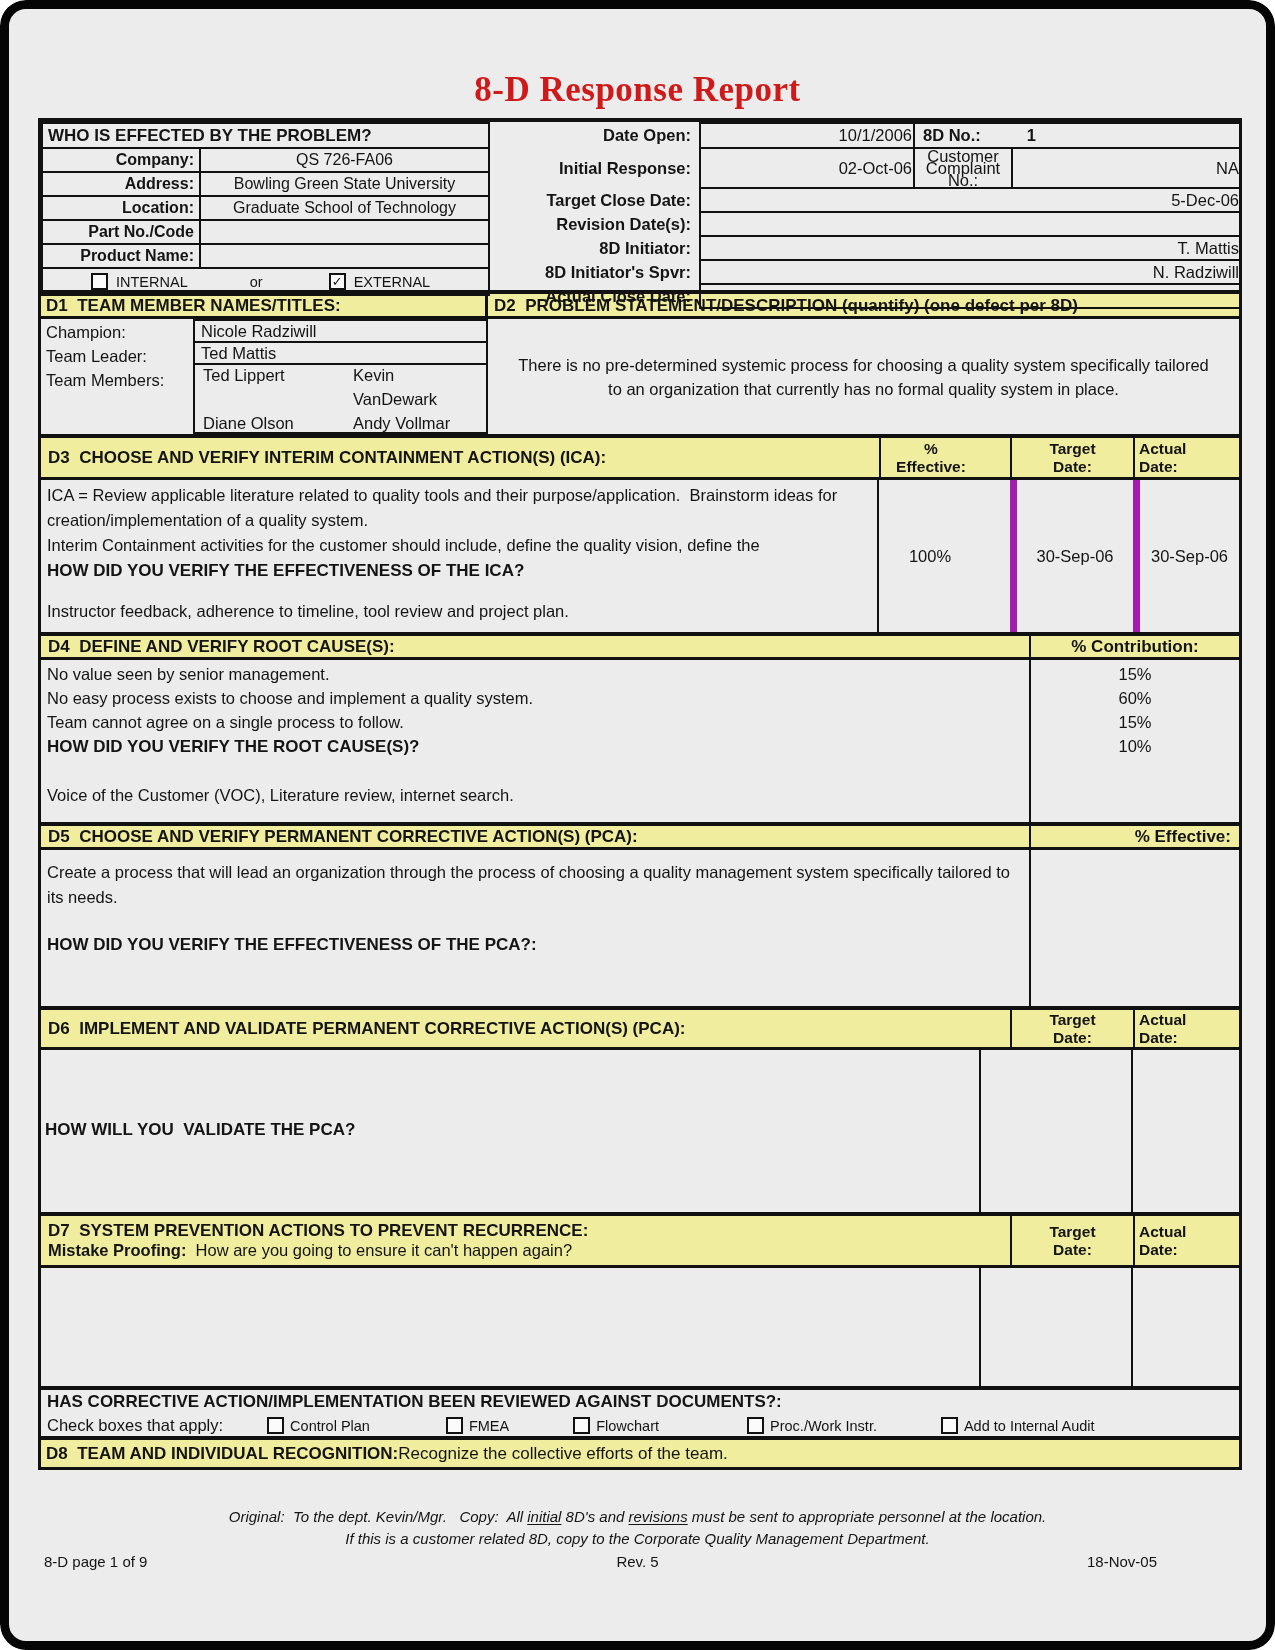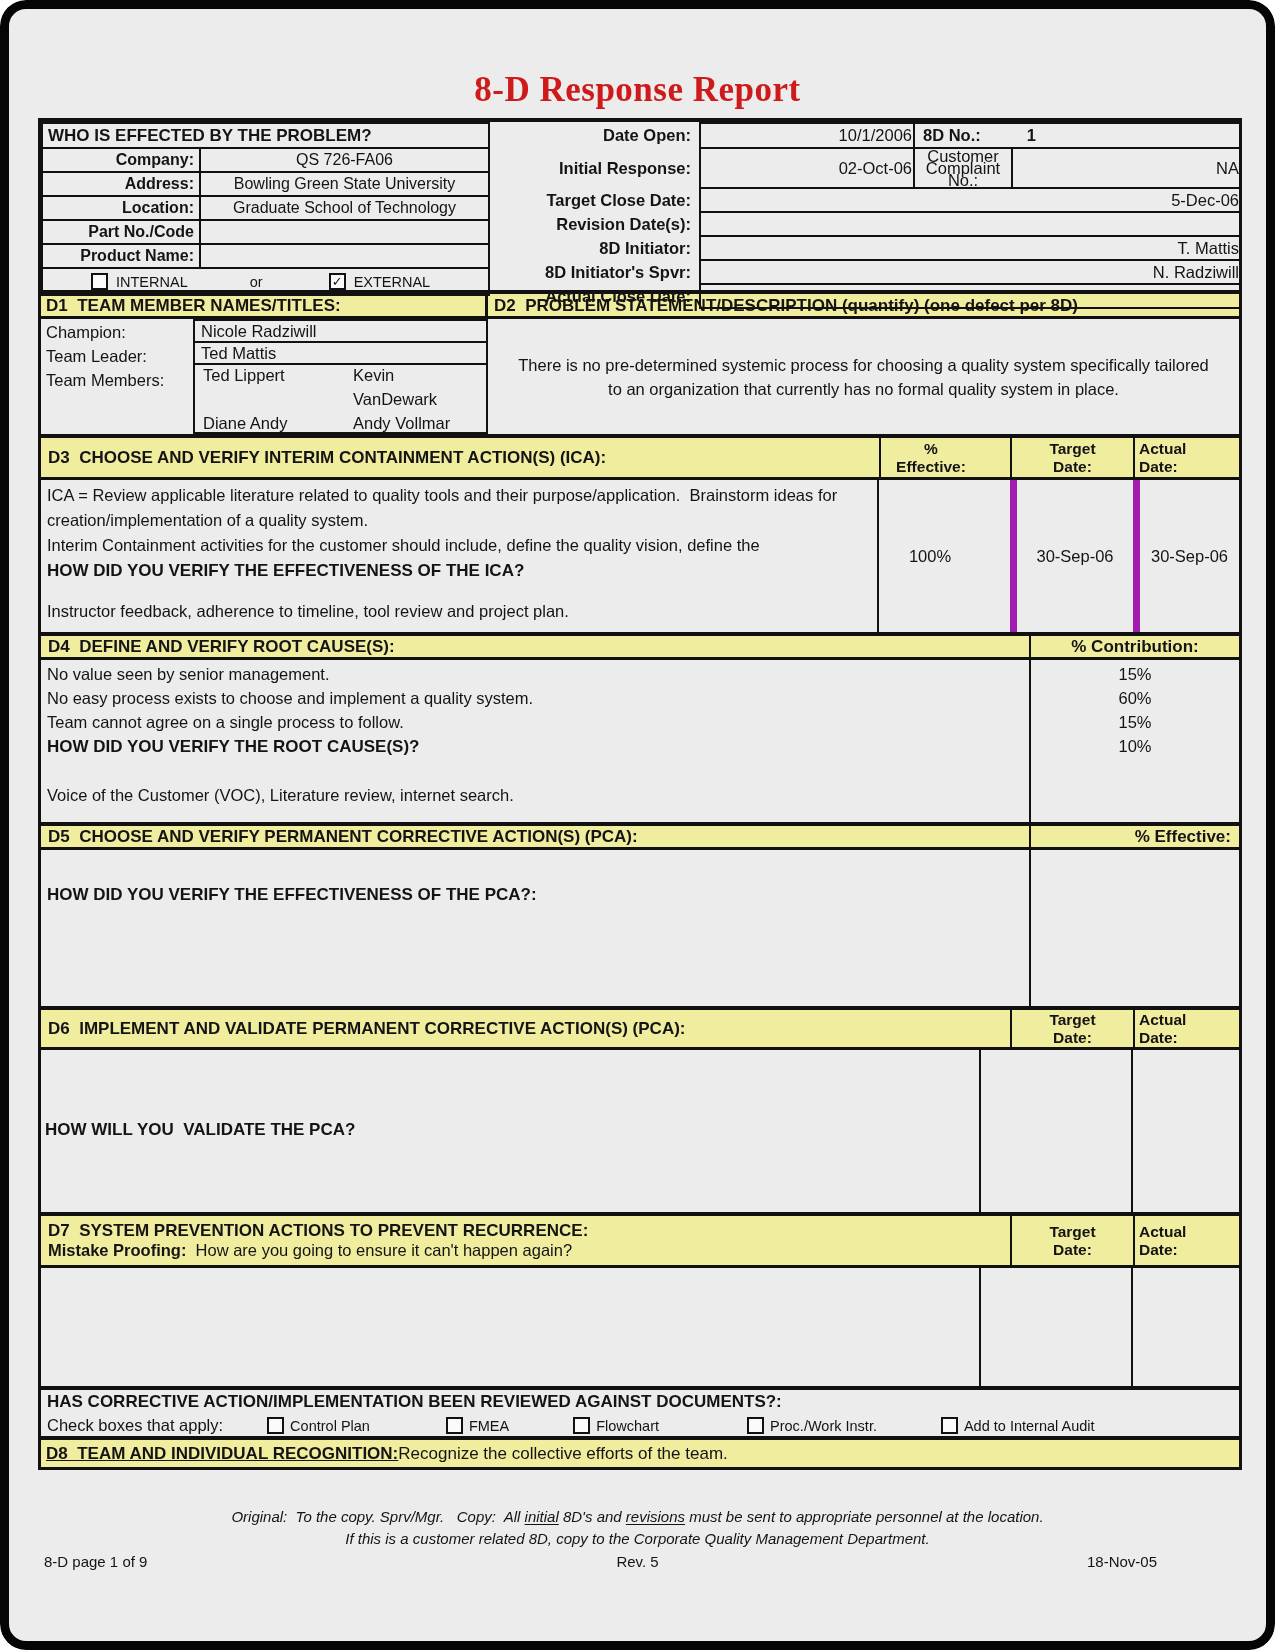--- a/index.html
+++ b/index.html
@@ -97,21 +97,21 @@
   .fill { flex:1; border-right:2px solid #111; }
 
   
   .review { height:50px; border-bottom:4px solid #111; padding:1px 6px 0 6px; }
   .rev-title { font-weight:bold; font-size:17px; line-height:22px; }
   .rev-row { display:flex; align-items:center; font-size:16.5px; margin-top:3px; }
   .rev-row .cbitem { display:flex; align-items:center; font-size:14.5px; }
   .rev-row .cbitem span { margin-left:6px; }
   .m1{margin-left:38px;} .m2{margin-left:70px;} .m3{margin-left:58px;} .m4{margin-left:82px;} .m5{margin-left:58px;}
   .d8 { height:27px; background:#f0ed9f; display:flex; align-items:center; padding-left:5px; font-size:17px; }
-  .d8 .d8lab { font-weight:bold;text-decoration:underline; }
+  .d8 .d8lab { font-weight:bold; }
   .d8 .d8txt { margin-left:0; }
 
   
   .foot1 { position:absolute; top:1508px; left:0; width:1275px; text-align:center;
            font-style:italic; font-size:15px; }
   .foot2 { position:absolute; top:1530px; left:0; width:1275px; text-align:center;
            font-style:italic; font-size:15px; }
   .foot1 u, .foot2 u { text-underline-offset:2px; }
   .footrow { position:absolute; top:1553px; left:0; width:1275px; font-size:15px; }
   .fp { position:absolute; left:44px; } .fr { position:absolute; left:0; width:1275px; text-align:center; }
@@ -228,21 +228,21 @@
           <div data-bind="d1.champion_label">Champion:</div>
           <div data-bind="d1.leader_label">Team Leader:</div>
           <div data-bind="d1.members_label">Team Members:</div>
         </div>
         <div class="d1vals">
           <div class="d1cell" data-bind="d1.champion">Nicole Radziwill</div>
           <div class="d1cell" data-bind="d1.leader">Ted Mattis</div>
           <div class="d1cell d1members">
             <span data-bind="d1.members.0">Ted Lippert</span>
             <span data-bind="d1.members.1">Kevin VanDewark</span>
-            <span data-bind="d1.members.2">Diane Andy</span>
+            <span data-bind="d1.members.2">Diane Olson</span>
             <span data-bind="d1.members.3">Andy Vollmar</span>
           </div>
         </div>
       </div>
       <div class="d2body" data-bind="d2.text">There is no pre-determined systemic process for choosing a quality system specifically tailored to an organization that currently has no formal quality system in place.</div>
     </div>
 
     <div class="bandhead d3head">
       <div class="bh-main" data-bind="d3.header">D3  CHOOSE AND VERIFY INTERIM CONTAINMENT ACTION(S) (ICA):</div>
       <div class="colcell w-eff">
@@ -294,20 +294,21 @@
       </div>
     </div>
 
     <div class="bandhead smallhead">
       <div class="bh-main" data-bind="d5.header">D5  CHOOSE AND VERIFY PERMANENT CORRECTIVE ACTION(S) (PCA):</div>
       <div class="colcell w-big rightal" style="font-size:17px; display:block; line-height:22px;" data-bind="d5.effective_label">% Effective:</div>
     </div>
 
     <div class="d5body">
       <div class="d5text">
+        <div data-bind="d5.text">Create a process that will lead an organization through the process of choosing a quality management system specifically tailored to its needs.</div>
         <div class="gap" style="height:22px;"></div>
         <b class="inline" data-bind="d5.heading">HOW DID YOU VERIFY THE EFFECTIVENESS OF THE PCA?:</b>
       </div>
       <div class="d5side"></div>
     </div>
 
     <div class="bandhead d6head">
       <div class="bh-main" data-bind="d6.header">D6  IMPLEMENT AND VALIDATE PERMANENT CORRECTIVE ACTION(S) (PCA):</div>
       <div class="colcell w-tgt">
         <div data-bind="cols.target_1">Target</div>
@@ -377,21 +378,21 @@
       </div>
     </div>
 
     <div class="d8">
       <span class="d8lab" data-bind="d8.label">D8  TEAM AND INDIVIDUAL RECOGNITION:</span>
       <span class="d8txt" data-bind="d8.text">Recognize the collective efforts of the team.</span>
     </div>
   </div>
 
   <div class="foot1">
-    <span data-bind="footer.line1_a">Original:  To the copy. Sprv/Mgr.   Copy:  All </span><u data-bind="footer.line1_u1">initial</u><span data-bind="footer.line1_b"> 8D's and </span><u data-bind="footer.line1_u2">revisions</u><span data-bind="footer.line1_c"> must be sent to appropriate personnel at the location.</span>
+    <span data-bind="footer.line1_a">Original:  To the dept. Kevin/Mgr.   Copy:  All </span><u data-bind="footer.line1_u1">initial</u><span data-bind="footer.line1_b"> 8D's and </span><u data-bind="footer.line1_u2">revisions</u><span data-bind="footer.line1_c"> must be sent to appropriate personnel at the location.</span>
   </div>
   <div class="foot2" data-bind="footer.line2">If this is a customer related 8D, copy to the Corporate Quality Management Department.</div>
   <div class="footrow">
     <span class="fp" data-bind="footer.page">8-D page 1 of 9</span>
     <span class="fr" data-bind="footer.rev">Rev. 5</span>
     <span class="fd" data-bind="footer.date">18-Nov-05</span>
   </div>
 
   <div class="frame"></div>
 </div>

